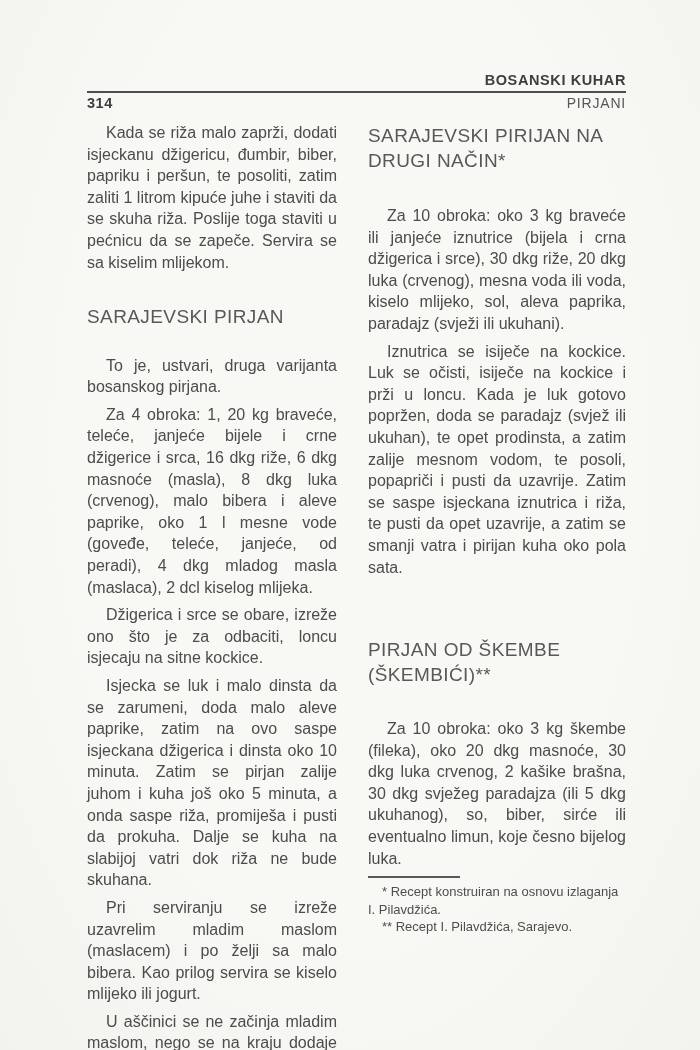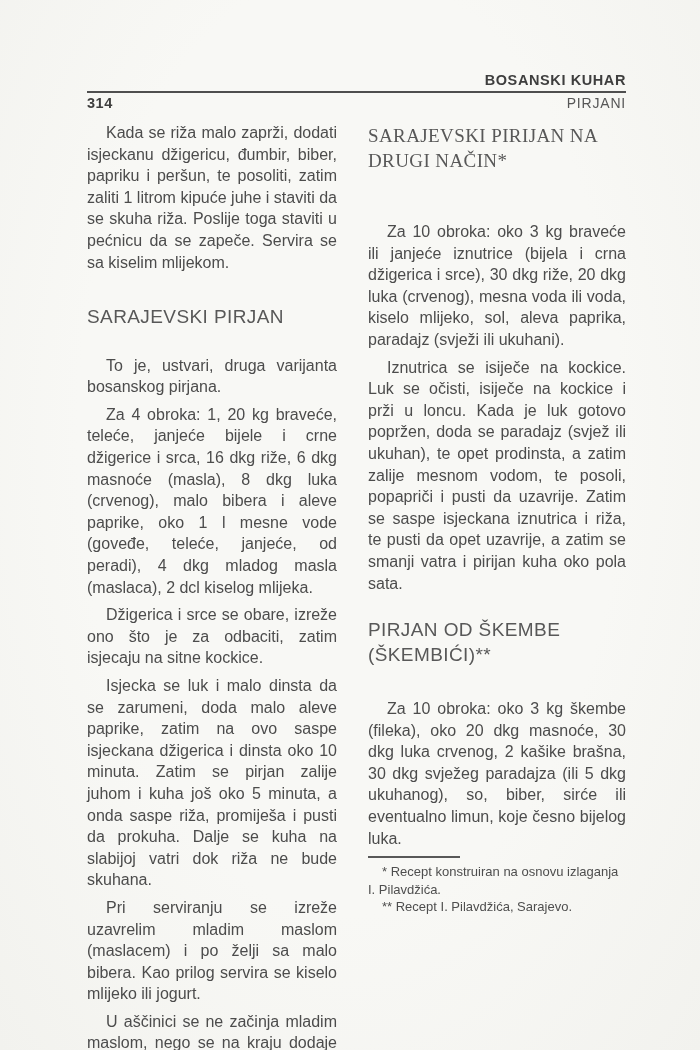--- a/index.html
+++ b/index.html
@@ -65,25 +65,24 @@
   .recipe-heading {
     font-size: 19px;
     line-height: 24.5px;
     font-weight: 400;
     letter-spacing: 0.4px;
     color: #585858;
     margin: 32px 0 25px 0;
   }
   .recipe-heading.first {
     margin-top: 2px;
-    margin-bottom: 48px;
-    font-family: Liberation Serif, serif;
+    margin-bottom: 32px;
   }
   .recipe-heading.second {
-    margin-top: 24px;
+    margin-top: 60px;
     margin-bottom: 31px;
   }
   .footnotes {
     margin-top: 7px;
   }
   .footnote-rule {
     width: 92px;
     border-top: 2px solid #585858;
     margin-bottom: 5px;
   }
@@ -109,21 +108,21 @@
     </div>
   </div>
 
   <div class="columns">
 
     <div class="col col-left">
       <p class="para">Kada se riža malo zaprži, dodati isjeckanu džigericu, đumbir, biber, papriku i peršun, te posoliti, zatim zaliti 1 litrom kipuće juhe i staviti da se skuha riža. Poslije toga staviti u pećnicu da se zapeče. Servira se sa kiselim mlijekom.</p>
       <h2 class="recipe-heading">SARAJEVSKI PIRJAN</h2>
       <p class="para">To je, ustvari, druga varijanta bosanskog pirjana.</p>
       <p class="para">Za 4 obroka: 1, 20 kg braveće, teleće, janjeće bijele i crne džigerice i srca, 16 dkg riže, 6 dkg masnoće (masla), 8 dkg luka (crvenog), malo bibera i aleve paprike, oko 1 l mesne vode (goveđe, teleće, janjeće, od peradi), 4 dkg mladog masla (maslaca), 2 dcl kiselog mlijeka.</p>
-      <p class="para">Džigerica i srce se obare, izreže ono što je za odbaciti, zatim isjecaju na sitne kockice.</p>
+      <p class="para">Džigerica i srce se obare, izreže ono što je za odbaciti, loncu isjecaju na sitne kockice.</p>
       <p class="para">Isjecka se luk i malo dinsta da se zarumeni, doda malo aleve paprike, zatim na ovo saspe isjeckana džigerica i dinsta oko 10 minuta. Zatim se pirjan zalije juhom i kuha još oko 5 minuta, a onda saspe riža, promiješa i pusti da prokuha. Dalje se kuha na slabijoj vatri dok riža ne bude skuhana.</p>
       <p class="para">Pri serviranju se izreže uzavrelim mladim maslom (maslacem) i po želji sa malo bibera. Kao prilog servira se kiselo mlijeko ili jogurt.</p>
       <p class="para">U aščinici se ne začinja mladim maslom, nego se na kraju dodaje safta iz raznih jela koja se nalaze na aščinskom ognjištu.</p>
     </div>
 
     <div class="col col-right">
       <h2 class="recipe-heading first">SARAJEVSKI PIRIJAN NA DRUGI NAČIN*</h2>
       <p class="para">Za 10 obroka: oko 3 kg braveće ili janjeće iznutrice (bijela i crna džigerica i srce), 30 dkg riže, 20 dkg luka (crvenog), mesna voda ili voda, kiselo mlijeko, sol, aleva paprika, paradajz (svježi ili ukuhani).</p>
       <p class="para">Iznutrica se isiječe na kockice. Luk se očisti, isiječe na kockice i prži u loncu. Kada je luk gotovo popržen, doda se paradajz (svjež ili ukuhan), te opet prodinsta, a zatim zalije mesnom vodom, te posoli, popapriči i pusti da uzavrije. Zatim se saspe isjeckana iznutrica i riža, te pusti da opet uzavrije, a zatim se smanji vatra i pirijan kuha oko pola sata.</p>
       <h2 class="recipe-heading second">PIRJAN OD ŠKEMBE (ŠKEMBIĆI)**</h2>

